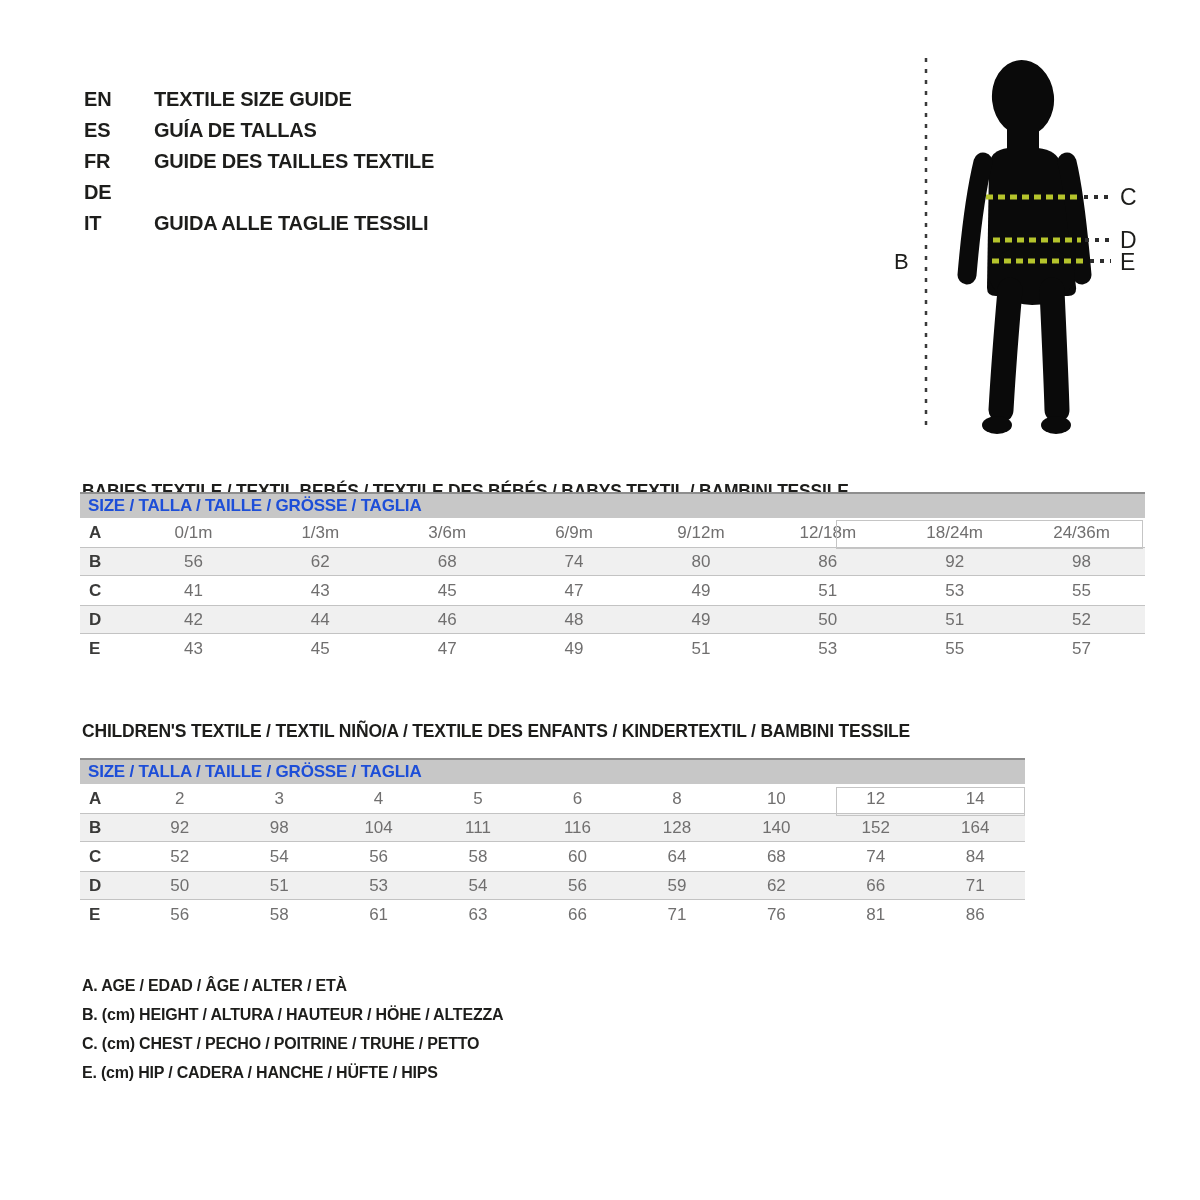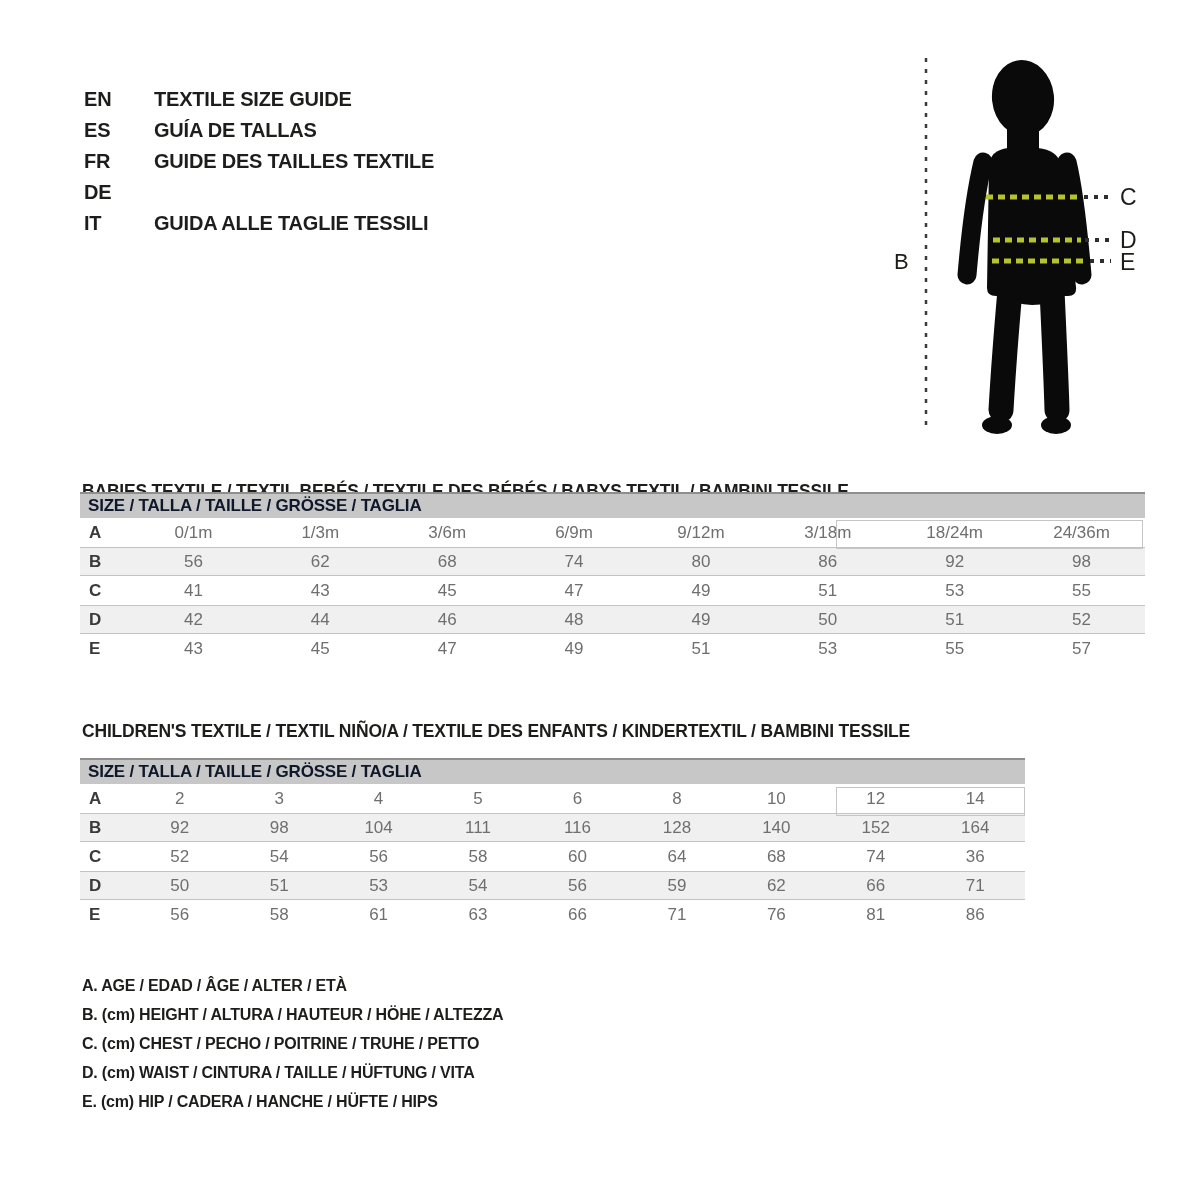--- a/index.html
+++ b/index.html
@@ -15,21 +15,21 @@
   
   .figure{position:absolute;left:880px;top:45px;}
 
   
   .heading{position:absolute;font-size:17.5px;font-weight:bold;letter-spacing:-0.2px;white-space:nowrap;}
 
   
   .table{position:absolute;}
   .band{height:26px;background:#c7c7c7;border-top:2px solid #8e8e8e;display:flex;
         align-items:center;padding-left:8px;font-weight:bold;font-size:17px;
-        color:#0f172a;letter-spacing:-0.2px;box-sizing:border-box;}
+        color:#1d4ed8;letter-spacing:-0.2px;box-sizing:border-box;}
   .trow{display:flex;align-items:center;height:29px;font-size:17px;box-sizing:border-box;}
   .trow.stripe{background:#f0f0f0;border-top:1px solid #c3c3c3;border-bottom:1px solid #c3c3c3;}
   .rlabel{width:50px;padding-left:9px;font-weight:bold;color:#3a3a39;box-sizing:border-box;}
   .cell{flex:1;text-align:center;color:#706f6f;}
 
   
   .sel{position:absolute;border:1px solid #c5c5c5;box-sizing:border-box;background:transparent;}
 
   
   .legend{position:absolute;left:82px;top:971px;}
@@ -99,21 +99,21 @@
   <div class="table" style="left:80px;top:492px;width:1065px;">
     <div class="band">SIZE / TALLA / TAILLE / GRÖSSE / TAGLIA</div>
     <div>
         <div class="trow">
           <span class="rlabel">A</span>
           <span class="cell">0/1m</span>
           <span class="cell">1/3m</span>
           <span class="cell">3/6m</span>
           <span class="cell">6/9m</span>
           <span class="cell">9/12m</span>
-          <span class="cell">3/18m</span>
+          <span class="cell">12/18m</span>
           <span class="cell">18/24m</span>
           <span class="cell">24/36m</span>
         </div>
         <div class="trow stripe">
           <span class="rlabel">B</span>
           <span class="cell">56</span>
           <span class="cell">62</span>
           <span class="cell">68</span>
           <span class="cell">74</span>
           <span class="cell">80</span>
@@ -190,21 +190,21 @@
         <div class="trow">
           <span class="rlabel">C</span>
           <span class="cell">52</span>
           <span class="cell">54</span>
           <span class="cell">56</span>
           <span class="cell">58</span>
           <span class="cell">60</span>
           <span class="cell">64</span>
           <span class="cell">68</span>
           <span class="cell">74</span>
-          <span class="cell">36</span>
+          <span class="cell">84</span>
         </div>
         <div class="trow stripe">
           <span class="rlabel">D</span>
           <span class="cell">50</span>
           <span class="cell">51</span>
           <span class="cell">53</span>
           <span class="cell">54</span>
           <span class="cell">56</span>
           <span class="cell">59</span>
           <span class="cell">62</span>
@@ -224,17 +224,16 @@
           <span class="cell">86</span>
         </div>
       </div>
   </div>
   <div class="sel" style="left:836px;top:787px;width:189px;height:29px;"></div>
 
   <div class="legend">
     <div class="legend-row">A. AGE / EDAD / ÂGE / ALTER / ETÀ</div>
     <div class="legend-row">B. (cm) HEIGHT / ALTURA / HAUTEUR / HÖHE / ALTEZZA</div>
     <div class="legend-row">C. (cm) CHEST / PECHO / POITRINE / TRUHE / PETTO</div>
-    <div class="legend-row">D. (cm) WAIST / CINTURA / TAILLE / HÜFTUNG / VITA</div>
     <div class="legend-row">E. (cm) HIP / CADERA / HANCHE / HÜFTE / HIPS</div>
   </div>
 
 </div>
 
 </body></html>

